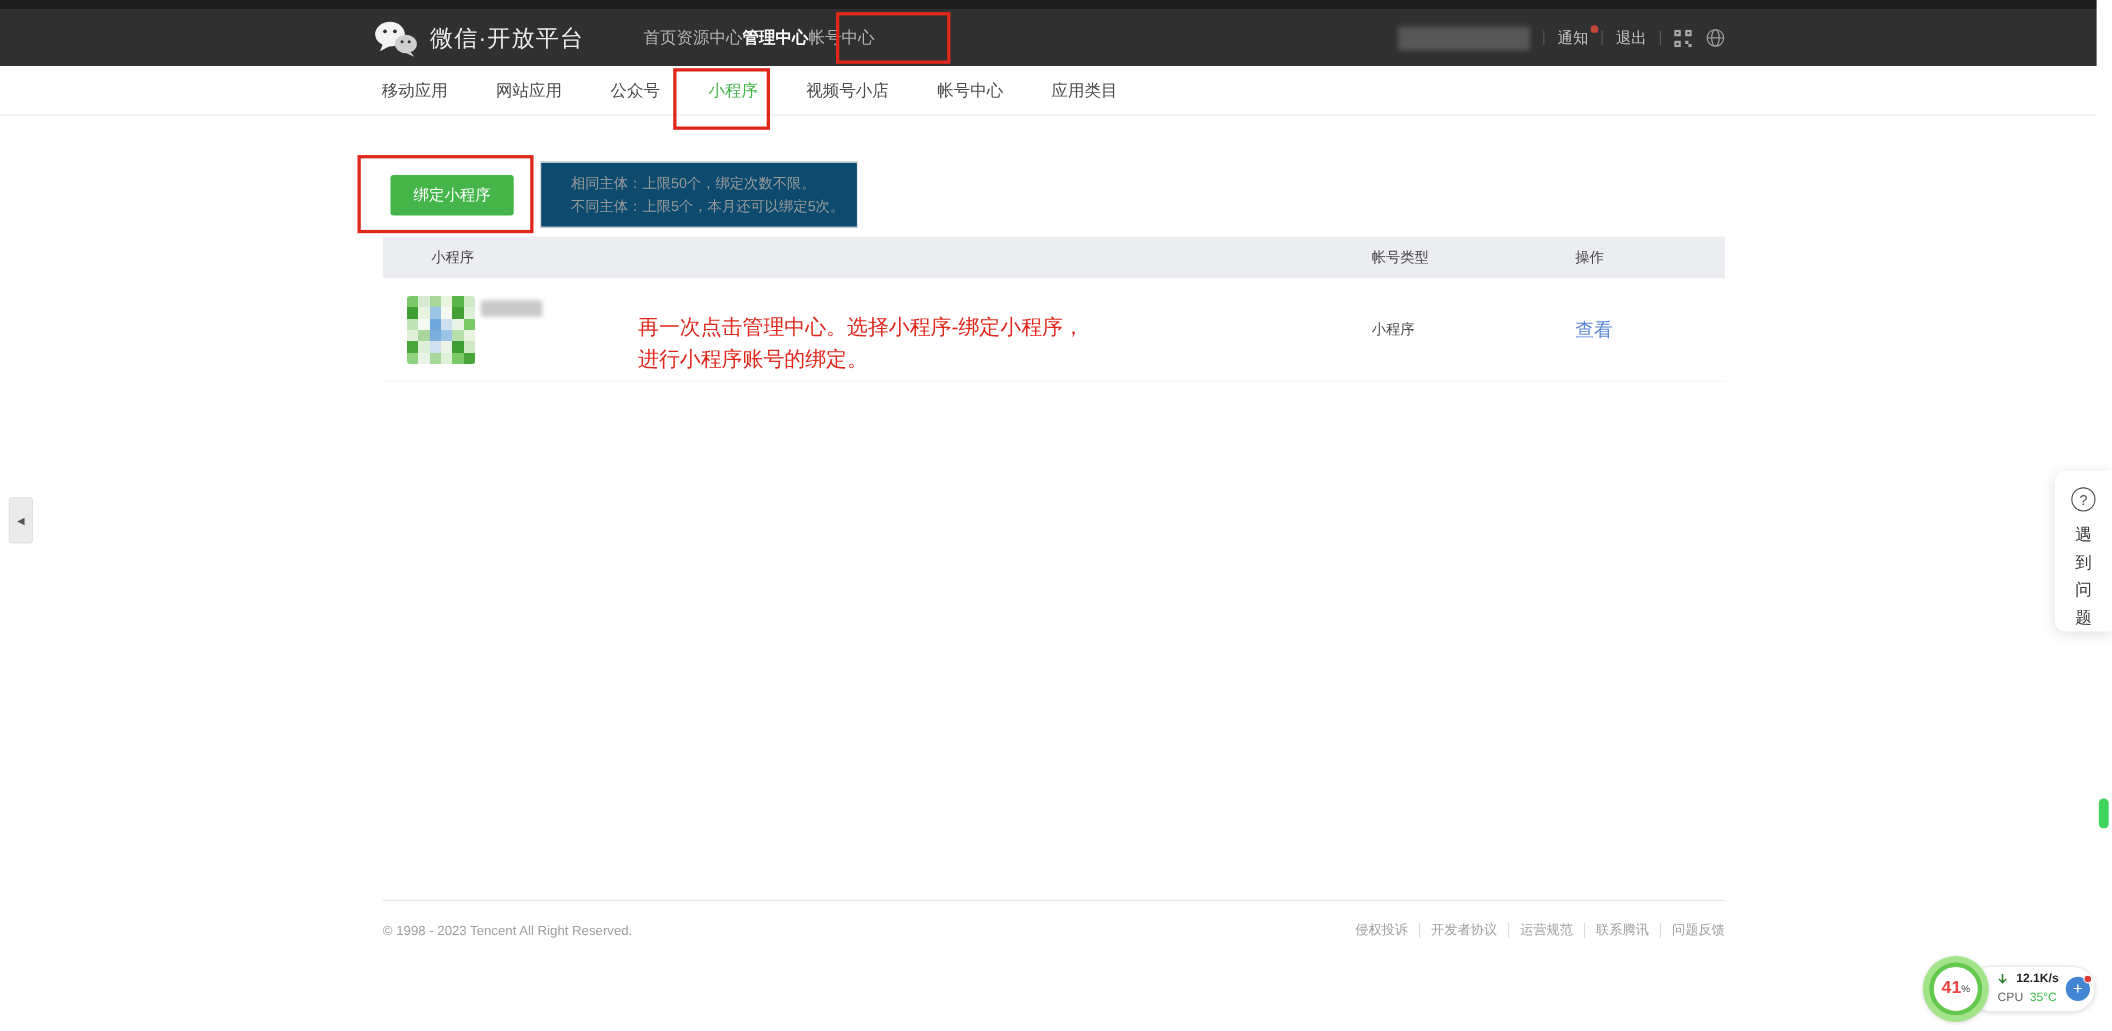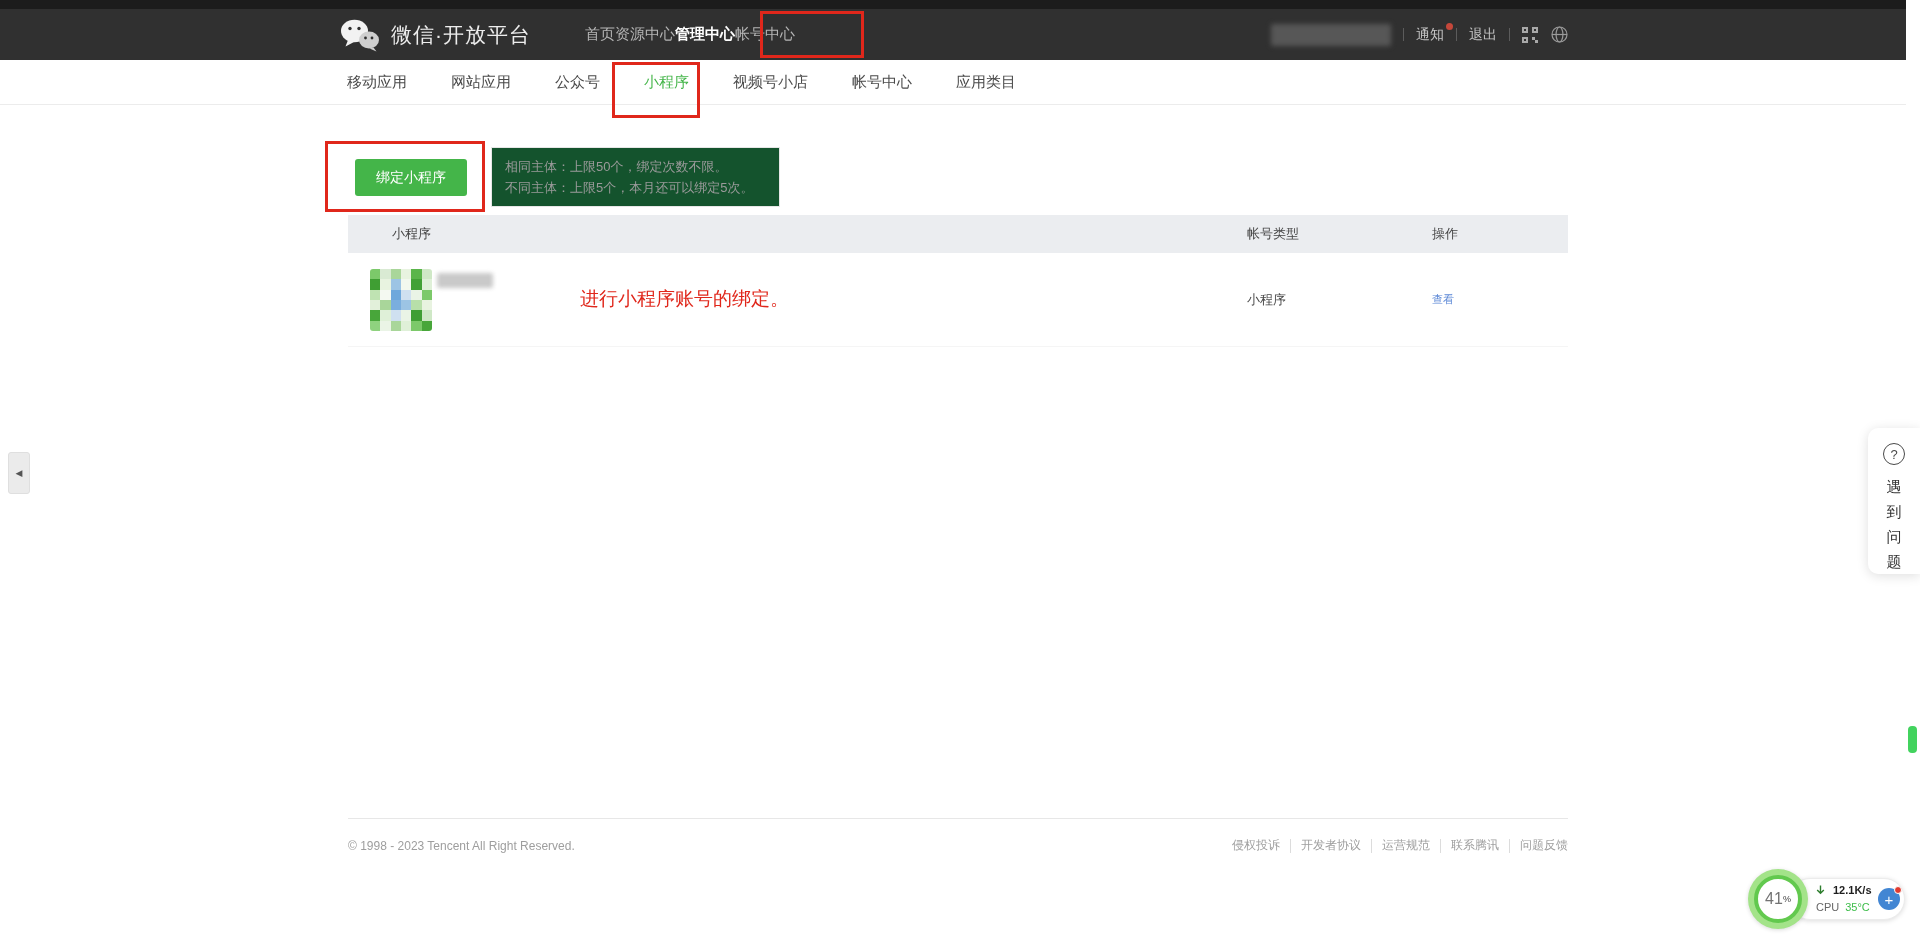--- a/index.html
+++ b/index.html
@@ -33,36 +33,36 @@
 
   
   .anno-box { position:absolute; border:3px solid #e0271b; pointer-events:none; z-index:30; }
   #anno-nav { left:760px; top:11px; width:104px; height:47px; }
   #anno-tab { left:612px; top:62px; width:88px; height:56px; }
   #anno-btn { left:325px; top:141px; width:160px; height:71px; }
 
   
   .bind-btn { position:absolute; left:355px; top:159px; width:112px; height:37px; background:#44b549; color:#fff;
     font-size:14px; border:none; border-radius:3px; cursor:pointer; display:flex; align-items:center; justify-content:center; }
-  .limits { position:absolute; left:491px; top:147px; width:289px; border:1px solid #e6e6e6; background:#14532d;
-    padding:8px 13px; font-size:13px; color:#9a9a9a; line-height:21px; white-space:nowrap; }
+  .limits { position:absolute; left:491px; top:147px; width:289px; border:1px solid #e6e6e6; background:#0c4a6e;
+    padding:8px 27px; font-size:13px; color:#9a9a9a; line-height:21px; white-space:nowrap; }
 
   
   .table { position:absolute; left:348px; top:215px; width:1220px; }
   .thead { display:flex; align-items:center; height:38px; background:#ebedf0; font-size:13px; color:#454545; }
   .c1 { flex:1; padding-left:44px; }
   .c2 { width:185px; }
   .c3 { width:136px; }
   .trow { position:relative; height:94px; background:#fff; display:flex; align-items:center; border-bottom:1px solid #f5f5f5; }
   .row-c1 { flex:1; position:relative; height:100%; }
   .app-icon { position:absolute; left:22px; top:16px; width:62px; height:62px; border-radius:3px; overflow:hidden; }
   .app-name-blur { position:absolute; left:89px; top:20px; width:56px; height:15px; background:#c9c9c9; filter:blur(2px); border-radius:2px; }
   .red-note { position:absolute; left:232px; top:31px; font-size:19px; color:#e0271b; line-height:29px; white-space:nowrap; }
   .row-type { width:185px; font-size:13px; color:#4a4a4a; }
-  .row-action { width:136px; font-size:11px;font-family:Liberation Mono, monospace; }
+  .row-action { width:136px; font-size:17px;font-family:Liberation Mono, monospace; }
   .link { color:#5b87d6; cursor:pointer; }
 
   
   .footer { position:absolute; left:348px; top:818px; width:1220px; border-top:1px solid #e7e7e7; padding-top:20px;
     display:flex; justify-content:space-between; font-size:12px; color:#9e9e9e; }
   .flinks { display:flex; }
   .flink { padding:0 10px; border-right:1px solid #dcdcdc; cursor:pointer; line-height:12px; }
   .flink:last-child { border-right:none; padding-right:0; }
 
   
@@ -76,21 +76,21 @@
   .scroll-thumb { position:absolute; right:3px; top:726px; width:9px; height:27px; background:#42d35e; border-radius:4px; cursor:pointer; }
 
   
   .monitor { position:absolute; left:1748px; top:868px; width:158px; height:62px; z-index:40; }
   .mon-pill { position:absolute; left:41px; top:10px; width:116px; height:42px; background:#fff; border:1px solid #ececec;
     border-radius:21px; box-shadow:0 1px 5px rgba(0,0,0,.14); }
   .mon-ring { position:absolute; left:0; top:1px; width:60px; height:60px; border-radius:50%; background:#a3e389;
     display:flex; align-items:center; justify-content:center; box-shadow:0 1px 4px rgba(0,0,0,.15); cursor:pointer; }
   .mon-ring-inner { width:48px; height:48px; background:#fff; border:4px solid #62c94e; border-radius:50%;
     display:flex; align-items:center; justify-content:center; }
-  .mon-pct { font-size:16px; color:#737373; }
+  .mon-pct { font-size:16px; color:#ef4444;font-weight:bold; }
   .mon-pct-unit { font-size:9px; color:#3f3f3f; }
   .mon-stats { position:absolute; left:68px; top:14px; font-size:11px; line-height:17px; white-space:nowrap; }
   .mon-net { display:flex; align-items:center; gap:8px; color:#1f1f1f; font-weight:bold; }
   .mon-cpu { color:#666; }
   .mon-temp { color:#3dbd4a; margin-left:6px; }
   .mon-add { position:absolute; left:130px; top:20px; width:22px; height:22px; border-radius:50%; background:#4286d3;
     color:#fff; display:flex; align-items:center; justify-content:center; font-size:15px; cursor:pointer; }
   .mon-add-dot { position:absolute; top:-2px; right:-2px; width:8px; height:8px; background:#e03b30; border-radius:50%; border:1px solid #fff; }
 </style>
 </head>
@@ -213,20 +213,21 @@
           <rect x="0" y="50" width="10" height="10" fill="#8fd27f"></rect>
             <rect x="10" y="50" width="10" height="10" fill="#eaf4e6"></rect>
             <rect x="20" y="50" width="10" height="10" fill="#a9d69a"></rect>
             <rect x="30" y="50" width="10" height="10" fill="#dff0d8"></rect>
             <rect x="40" y="50" width="10" height="10" fill="#7cc96a"></rect>
             <rect x="50" y="50" width="10" height="10" fill="#48a63a"></rect>
         </svg>
       </div>
       <div class="app-name-blur"></div>
       <div class="red-note">
+        <div>再一次点击管理中心。选择小程序-绑定小程序，</div>
         <div>进行小程序账号的绑定。</div>
       </div>
     </div>
     <div class="row-type">小程序</div>
     <div class="row-action">
       <span class="link">查看</span>
     </div>
   </div>
 </div>
 

